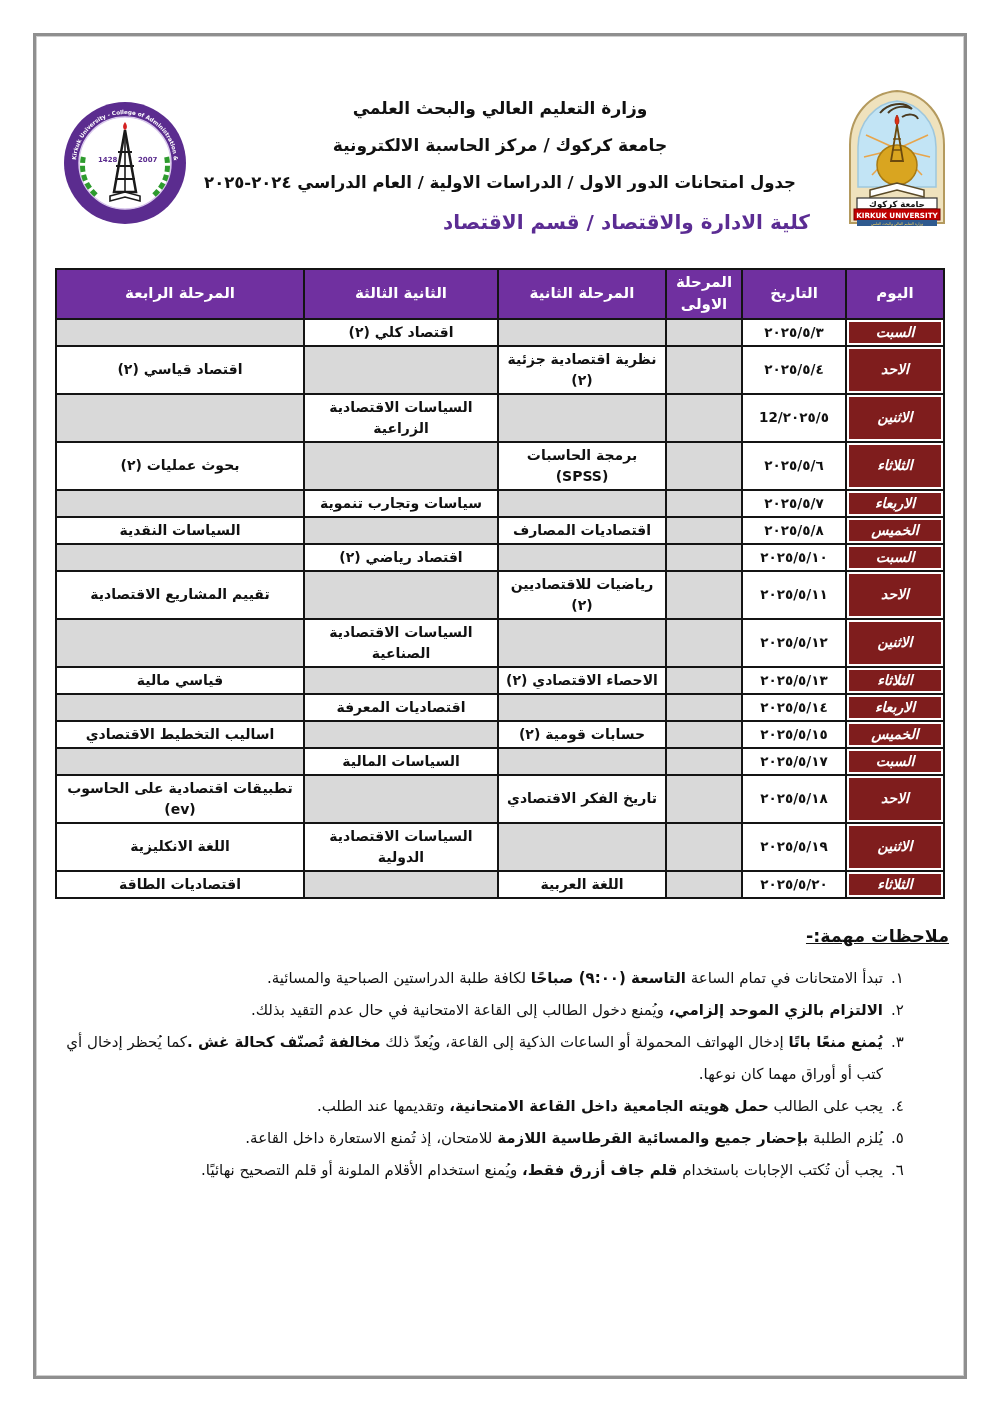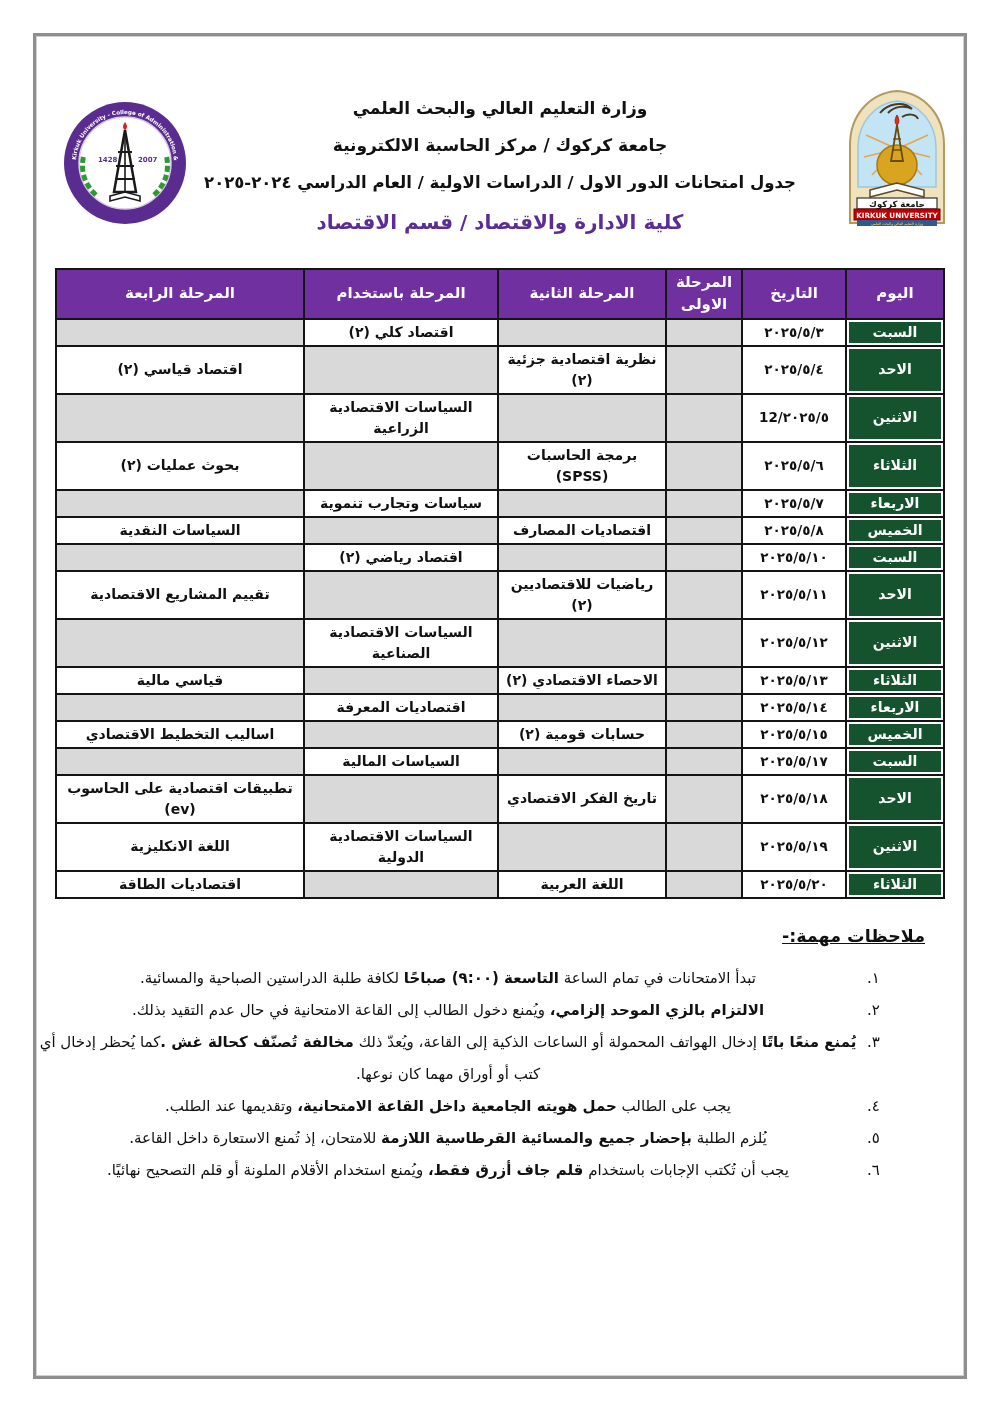--- a/index.html
+++ b/index.html
@@ -4,45 +4,45 @@
 <style>
   * { margin:0; padding:0; box-sizing:border-box; }
   body { background:#fff; font-family:"DejaVu Sans", sans-serif; }
   .page { position:relative; width:1000px; height:1414px; background:#ffffff; overflow:hidden; }
   .frame { position:absolute; left:33px; top:33px; right:33px; bottom:35px; border:3px solid #8f8f8f; box-shadow: inset 0 0 0 1px #cfcfcf; }
 
   
   .hdr-text { position:absolute; top:98px; left:190px; width:620px; text-align:center; direction:rtl; }
   .hdr-line { font-size:17px; font-weight:bold; color:#111; margin-bottom:17px; line-height:1.2; }
   .hdr-line.small { font-size:16.5px;text-align:center; }
-  .hdr-college { font-size:20px; font-weight:bold; color:#5b2c93; margin-top:3px; }
+  .hdr-college { font-size:20px; font-weight:bold; color:#5b2c93; margin-top:3px;text-align:right; }
   .logo-left { position:absolute; left:62px; top:100px; width:126px; height:126px; }
   .logo-right { position:absolute; right:50px; top:87px; width:106px; height:140px; }
 
   
   table.schedule { position:absolute; top:268px; left:55px; width:888px; border-collapse:collapse; direction:rtl; table-layout:fixed; }
   table.schedule th, table.schedule td { border:2px solid #141414; text-align:center; vertical-align:middle; padding:2px 5px; }
   table.schedule th { background:#7030a0; color:#ffffff; font-size:15px; font-weight:bold; height:48px; line-height:1.45; }
   table.schedule td { font-size:14px; font-weight:bold; color:#111; height:25px; line-height:1.5; background:#ffffff; }
   table.schedule td.empty { background:#d9d9d9; }
-  table.schedule td.day { background:#14532d; color:#fff; box-shadow: inset 0 0 0 2px #ffffff; font-size:14px; }
+  table.schedule td.day { background:#7f1d1d; color:#fff; box-shadow: inset 0 0 0 2px #ffffff; font-size:14px;font-style:italic; }
   table.schedule td.date { font-size:13.5px; letter-spacing:0.5px;margin-left:22px; }
   col.c-day  { width:98px; }
   col.c-date { width:104px; }
   col.c-s1   { width:76px; }
   col.c-s2   { width:168px; }
   col.c-s3   { width:194px; }
   col.c-s4   { width:248px; }
 
   
-  .notes { position:absolute; top:926px; left:37px; width:888px; direction:rtl; color:#111; }
+  .notes { position:absolute; top:926px; left:61px; width:888px; direction:rtl; color:#111; }
   .notes h2 { font-size:17.5px; font-weight:bold; text-decoration:underline; margin-bottom:16px; }
   .note { display:flex; direction:rtl; font-size:15px; line-height:32px; padding-right:36px; }
   .note .num { width:30px; flex:0 0 30px; text-align:left; padding-left:8px; }
-  .note .txt { flex:1;text-align:center; }
+  .note .txt { flex:1; }
   .note .txt .b { font-weight:bold; }
 
   
   svg text { font-family:"DejaVu Sans", sans-serif; }
 </style>
 </head>
 <body>
 
 <div class="page">
   <div class="frame"></div>
@@ -127,21 +127,21 @@
         <col class="c-s2">
         <col class="c-s3">
         <col class="c-s4">
     </colgroup>
     <thead>
       <tr>
         <th>اليوم</th>
         <th>التاريخ</th>
         <th>المرحلة الاولى</th>
         <th>المرحلة الثانية</th>
-        <th>المرحلة باستخدام</th>
+        <th>الثانية الثالثة</th>
         <th>المرحلة الرابعة</th>
       </tr>
     </thead>
     <tbody>
         <tr>
           <td class="day">السبت</td>
           <td class="date">٢٠٢٥/٥/٣</td>
           <td class="empty"></td>
           <td class="empty"></td>
           <td>اقتصاد كلي (٢)</td>

